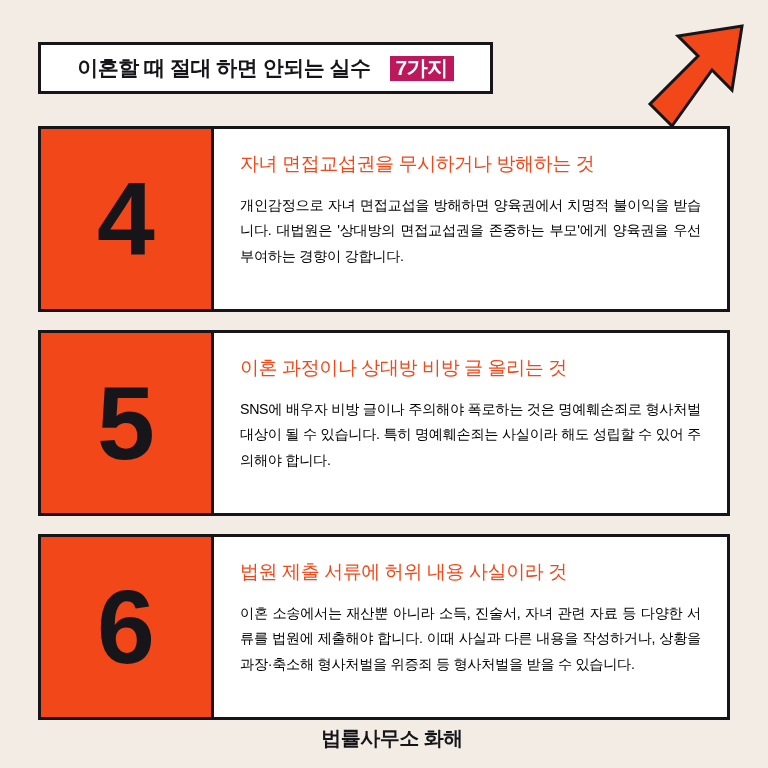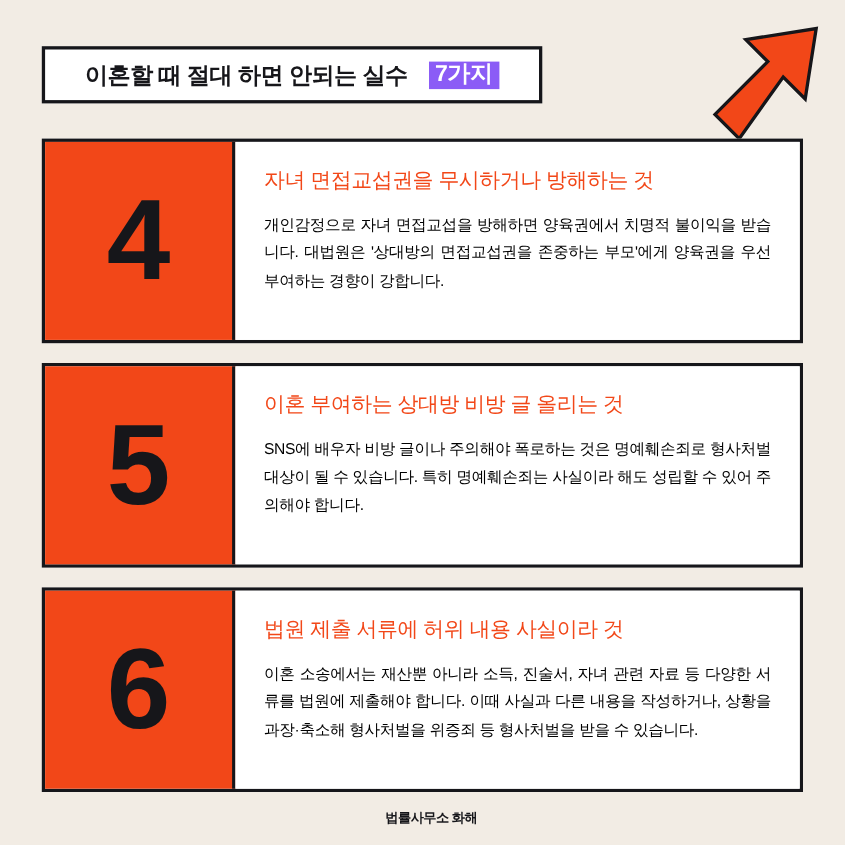--- a/index.html
+++ b/index.html
@@ -33,21 +33,21 @@
   .header-text {
     font-size: 21px;
     font-weight: bold;
     letter-spacing: -0.5px;
     white-space: nowrap;
     display: flex;
     align-items: center;
     gap: 19px;
   }
   .header-highlight {
-    background: #8b5cf6;
+    background: #be185d;
     color: #ffffff;
     padding: 1px 6px 3px 6px;
     font-weight: bold;
     font-size: 21px;
     line-height: 1;
   }
 
   
   .arrow {
     position: absolute;
@@ -110,21 +110,21 @@
     letter-spacing: -0.3px;
   }
 
   
   .footer {
     position: absolute;
     left: 0;
     right: 0;
     bottom: 16px;
     text-align: center;
-    font-size: 12px;
+    font-size: 20px;
     font-weight: bold;
     letter-spacing: -0.5px;
     color: #16161a;
     padding-left: 16px;
   }
 </style>
 </head>
 <body>
 
 <div class="header">
@@ -150,21 +150,21 @@
     <div class="card-title">자녀 면접교섭권을 무시하거나 방해하는 것</div>
     <div class="card-desc">개인감정으로 자녀 면접교섭을 방해하면 양육권에서 치명적 불이익을 받습니다. 대법원은 '상대방의 면접교섭권을 존중하는 부모'에게 양육권을 우선 부여하는 경향이 강합니다.</div>
   </div>
 </div>
 
 <div class="card card-2">
   <div class="num-box">
     <span class="num">5</span>
   </div>
   <div class="card-body">
-    <div class="card-title">이혼 부여하는 상대방 비방 글 올리는 것</div>
+    <div class="card-title">이혼 과정이나 상대방 비방 글 올리는 것</div>
     <div class="card-desc">SNS에 배우자 비방 글이나 주의해야 폭로하는 것은 명예훼손죄로 형사처벌 대상이 될 수 있습니다. 특히 명예훼손죄는 사실이라 해도 성립할 수 있어 주의해야 합니다.</div>
   </div>
 </div>
 
 <div class="card card-3">
   <div class="num-box">
     <span class="num">6</span>
   </div>
   <div class="card-body">
     <div class="card-title">법원 제출 서류에 허위 내용 사실이라 것</div>

